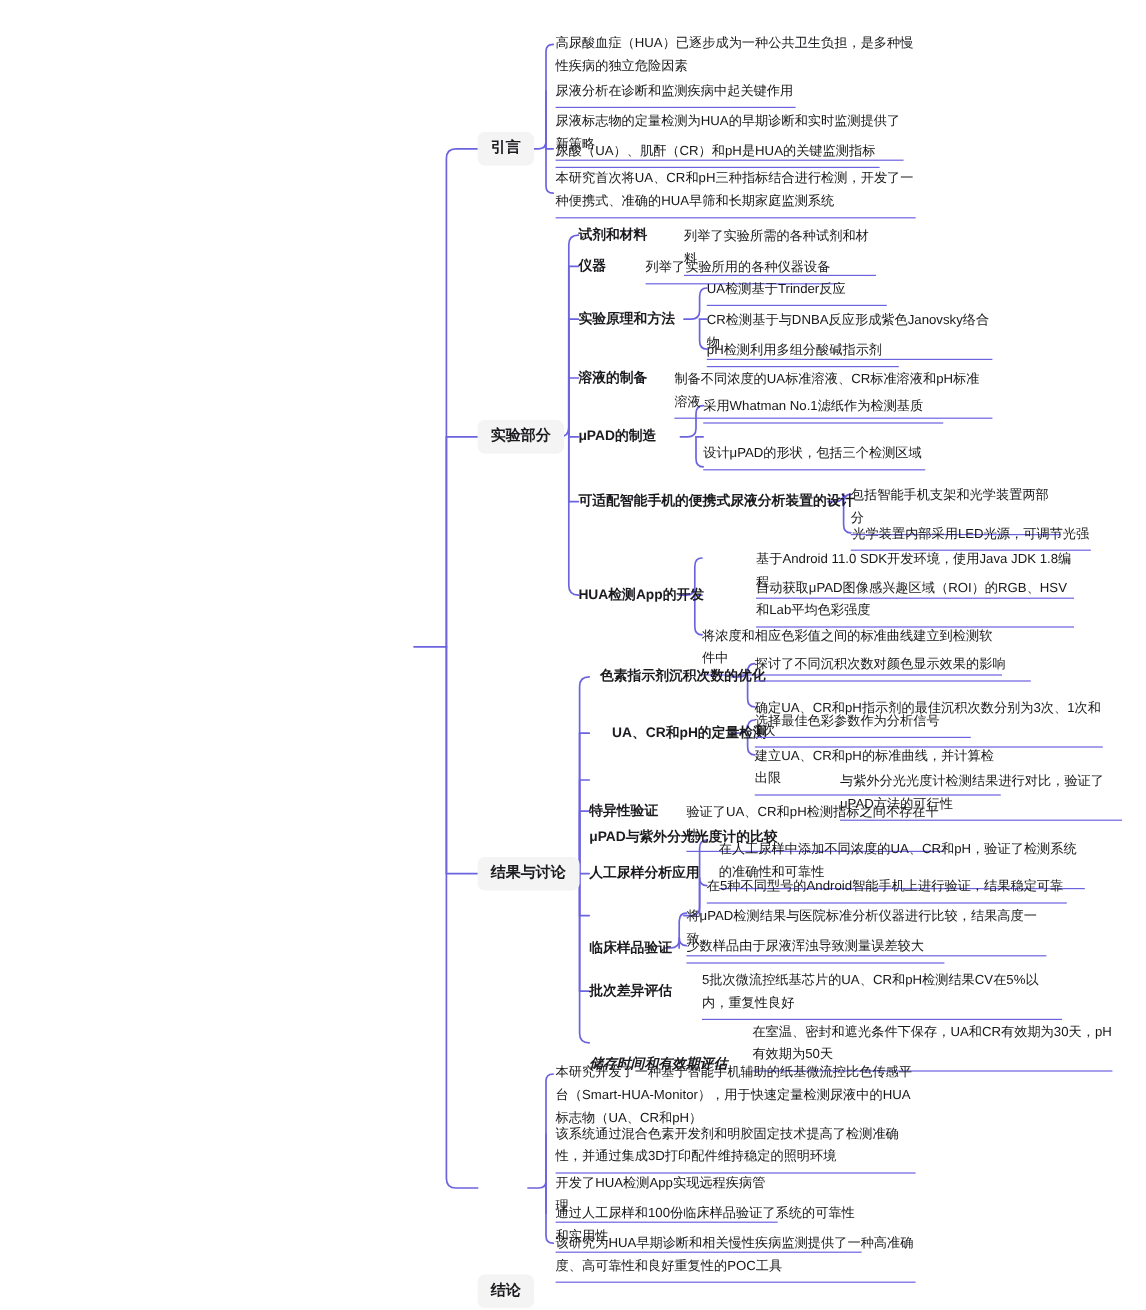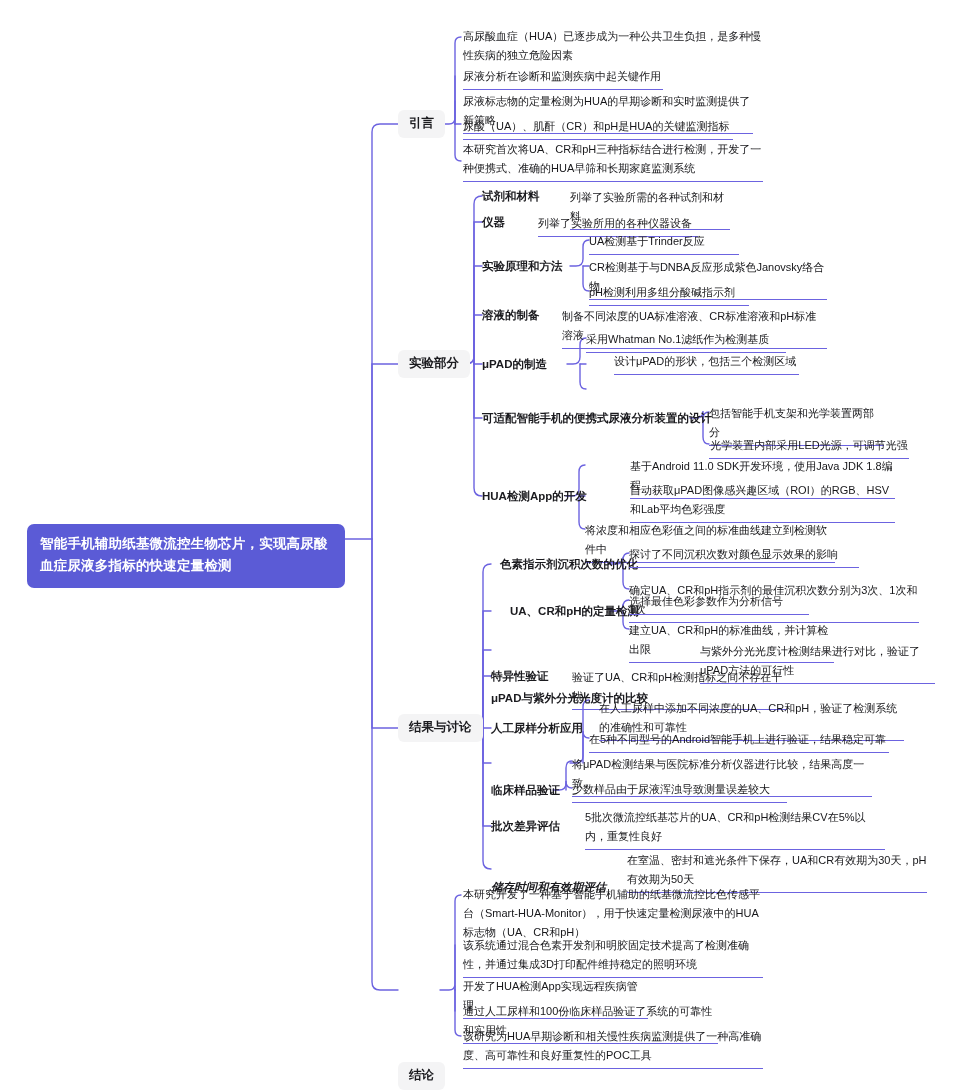--- a/index.html
+++ b/index.html
@@ -141,23 +141,20 @@
       <path d="M566,790 V781 Q566,788 572,788"></path>
 
       <path d="M440,990 H449 Q455,990 455,984 V901 Q455,895 461,895"></path>
       <path d="M455,990 V945"></path>
       <path d="M455,990 V986"></path>
       <path d="M455,990 V1011"></path>
       <path d="M455,990 V1030 Q455,1036 461,1036"></path>
     </g>
   </svg>
 
-  <div class="root-node">
-    <span>智能手机辅助纸基微流控生物芯片，实现高尿酸血症尿液多指标的快速定量检测</span>
-  </div>
 
   <div class="branch-label" style="left:398px; top:124px;">引言</div>
 
   <div class="leaf no-rule" style="left:463px; top:27px; width:300px;">高尿酸血症（HUA）已逐步成为一种公共卫生负担，是多种慢性疾病的独立危险因素</div>
   <div class="leaf" style="left:463px; top:67px; width:200px;">尿液分析在诊断和监测疾病中起关键作用</div>
   <div class="leaf" style="left:463px; top:92px; width:290px;">尿液标志物的定量检测为HUA的早期诊断和实时监测提供了新策略</div>
   <div class="leaf" style="left:463px; top:117px; width:270px;">尿酸（UA）、肌酐（CR）和pH是HUA的关键监测指标</div>
   <div class="leaf" style="left:463px; top:140px; width:300px;">本研究首次将UA、CR和pH三种指标结合进行检测，开发了一种便携式、准确的HUA早筛和长期家庭监测系统</div>
 
   <div class="branch-label" style="left:398px; top:364px;">实验部分</div>
@@ -171,21 +168,21 @@
   <div class="sub-label" style="left:482px; top:266px;">实验原理和方法</div>
   <div class="leaf" style="left:589px; top:232px; width:150px;">UA检测基于Trinder反应</div>
   <div class="leaf" style="left:589px; top:258px; width:238px;">CR检测基于与DNBA反应形成紫色Janovsky络合物</div>
   <div class="leaf" style="left:589px; top:283px; width:160px;">pH检测利用多组分酸碱指示剂</div>
 
   <div class="sub-label" style="left:482px; top:315px;">溶液的制备</div>
   <div class="leaf" style="left:562px; top:307px; width:265px;">制备不同浓度的UA标准溶液、CR标准溶液和pH标准溶液</div>
 
   <div class="sub-label" style="left:482px; top:364px;">μPAD的制造</div>
   <div class="leaf" style="left:586px; top:330px; width:200px;">采用Whatman No.1滤纸作为检测基质</div>
-  <div class="leaf" style="left:586px; top:352px; width:185px;margin-left:28px;">设计μPAD的形状，包括三个检测区域</div>
+  <div class="leaf" style="left:586px; top:369px; width:185px;">设计μPAD的形状，包括三个检测区域</div>
 
   <div class="sub-label" style="left:482px; top:418px;">可适配智能手机的便携式尿液分析装置的设计</div>
   <div class="leaf" style="left:709px; top:404px; width:175px;">包括智能手机支架和光学装置两部分</div>
   <div class="leaf" style="left:709px; top:436px; width:200px;text-align:center;">光学装置内部采用LED光源，可调节光强</div>
 
   <div class="sub-label" style="left:482px; top:496px;">HUA检测App的开发</div>
   <div class="leaf" style="left:630px; top:457px; width:265px;">基于Android 11.0 SDK开发环境，使用Java JDK 1.8编程</div>
   <div class="leaf" style="left:630px; top:481px; width:265px;">自动获取μPAD图像感兴趣区域（ROI）的RGB、HSV和Lab平均色彩强度</div>
   <div class="leaf" style="left:585px; top:521px; width:250px;">将浓度和相应色彩值之间的标准曲线建立到检测软件中</div>
 

